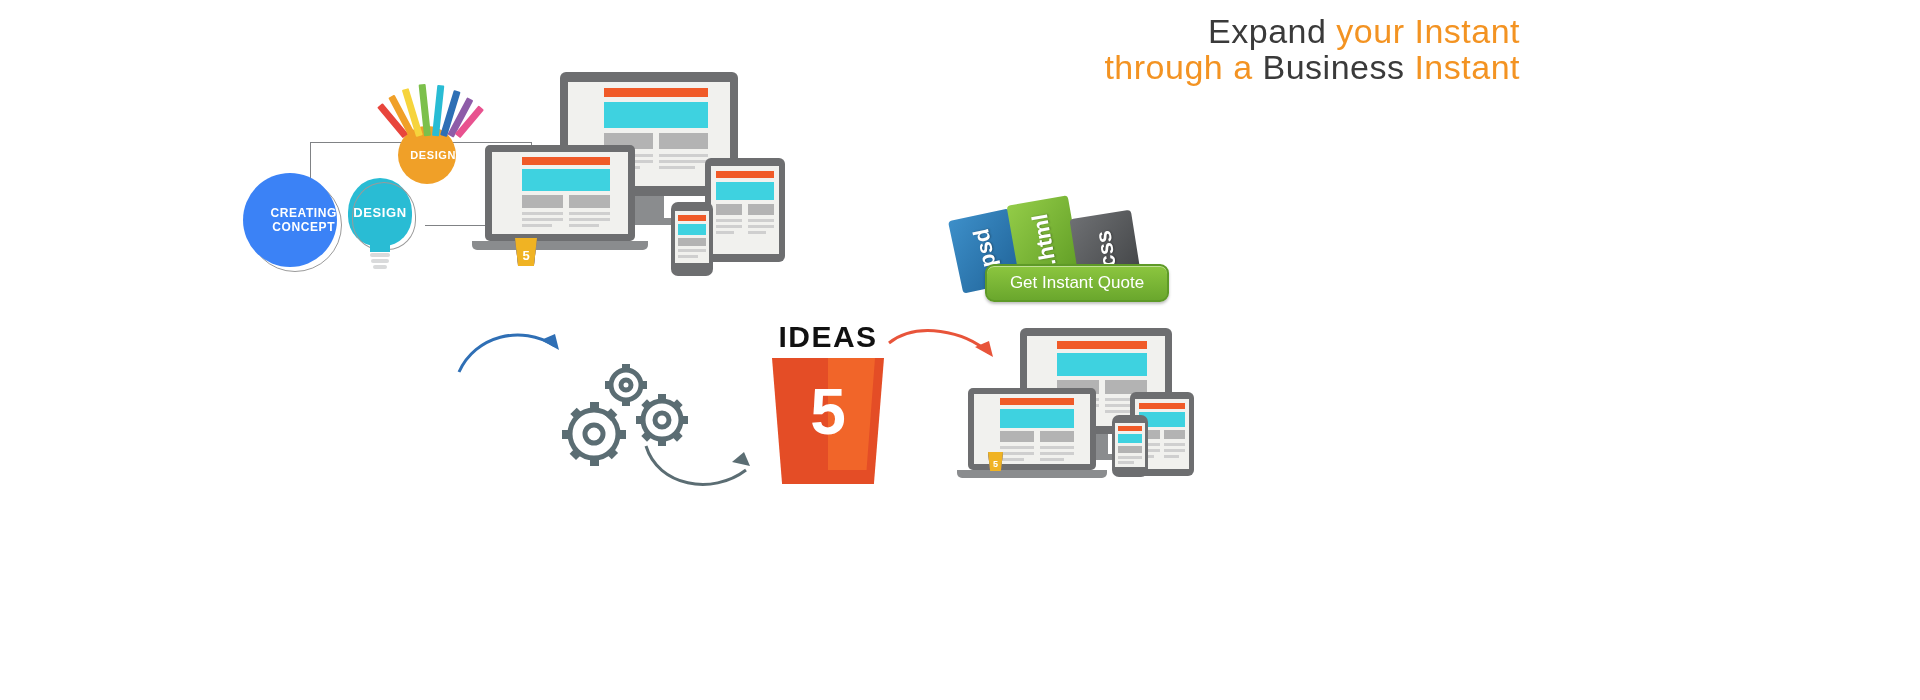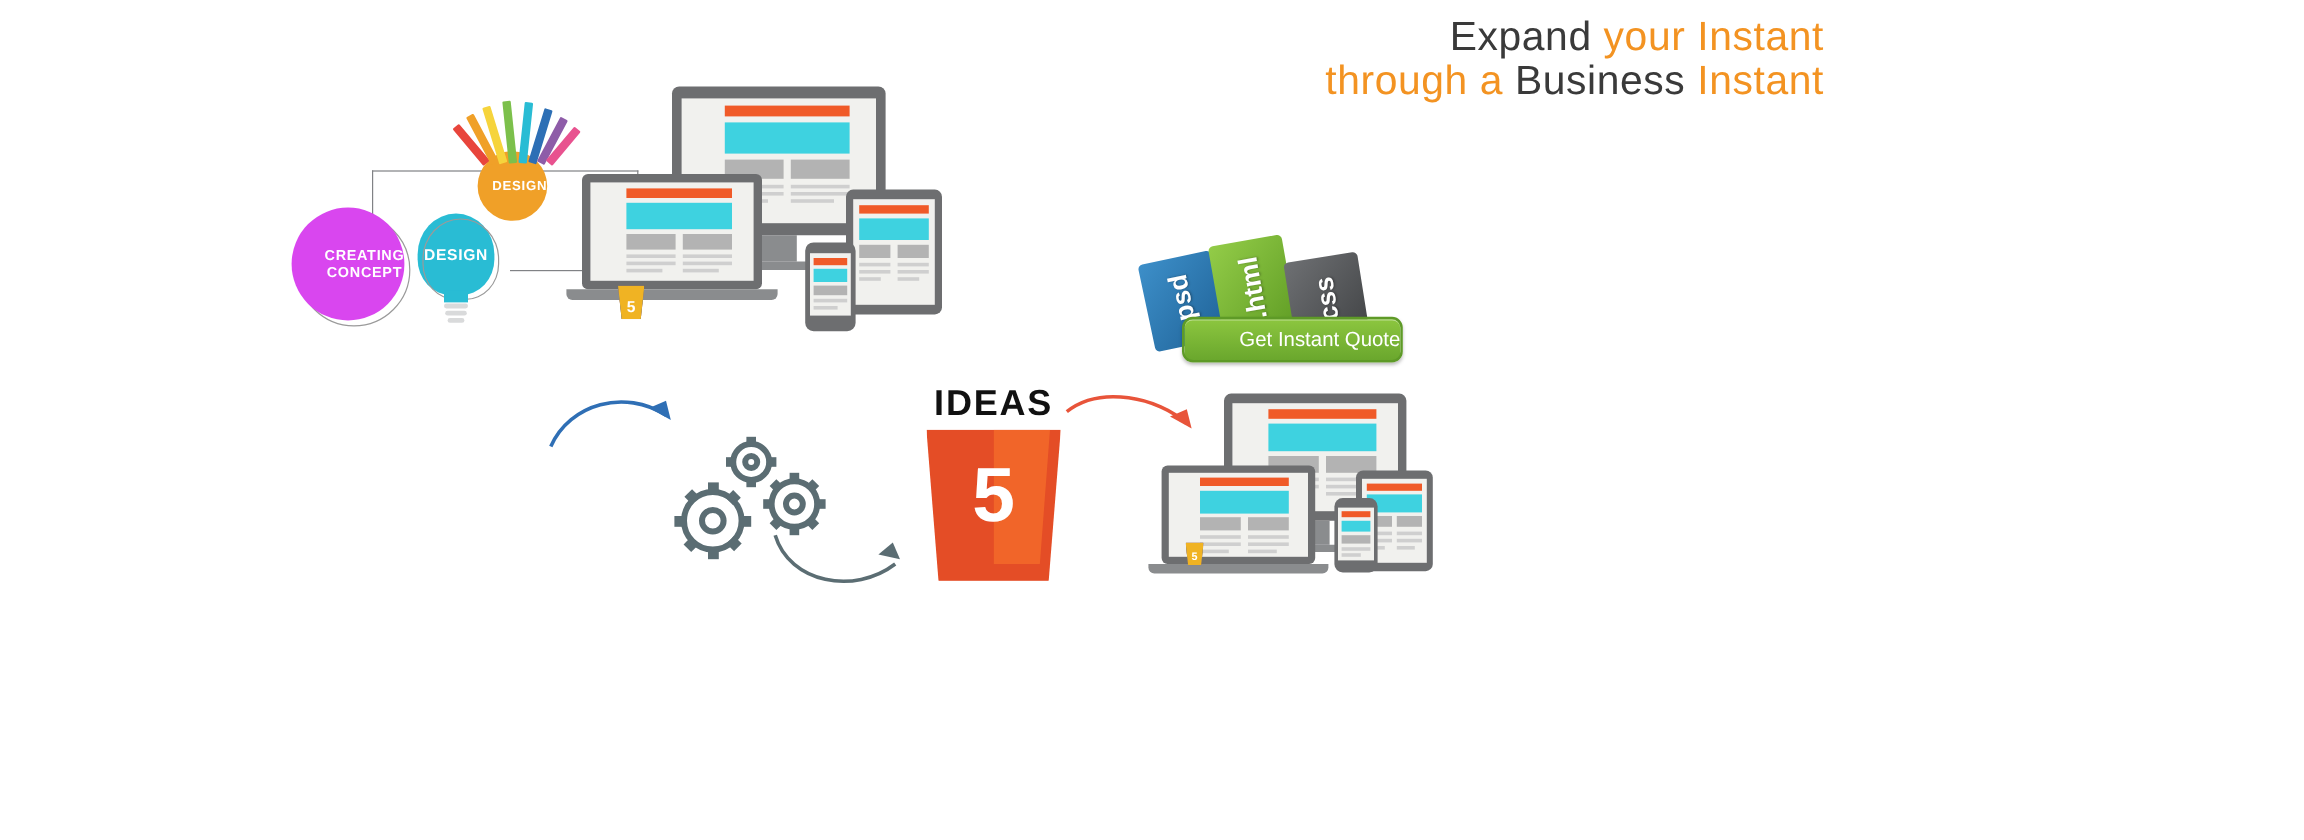--- a/index.html
+++ b/index.html
@@ -34,21 +34,21 @@
 
   
   .tab-body{width:80px;height:104px;background:#6d6e70;border-radius:6px;}
   
   .ph-body{width:42px;height:74px;background:#6d6e70;border-radius:7px;}
 
   
   .circ{position:absolute;border-radius:50%;display:flex;align-items:center;justify-content:flex-end;
     color:#fff;text-align:center;font-family:"Liberation Sans Narrow","Liberation Sans",sans-serif;
     font-weight:700;letter-spacing:.6px;text-transform:uppercase;}
-  .c-green{background:#d946ef;}
+  .c-green{background:#3b82f6;}
   .c-orange{background:#f0a028;}
   .ring{position:absolute;border-radius:50%;border:1px solid #9a9a9a;}
 
   .bulb{position:absolute;}
   .bulb-glass{width:64px;height:68px;background:#29bcd4;border-radius:50% 50% 44% 44%;
     display:flex;align-items:center;justify-content:center;color:#fff;font-weight:700;
     font-family:"Liberation Sans Narrow","Liberation Sans",sans-serif;font-size:13px;letter-spacing:.6px;}
   .bulb-neck{position:absolute;left:22px;top:64px;width:20px;height:10px;background:#29bcd4;}
   .scw{position:absolute;background:#d9dadb;border-radius:2px;}
 
@@ -86,21 +86,21 @@
 
   
   .arrow{position:absolute;}
 
   
   .cardstack{position:absolute;}
   .fcard{position:absolute;border-radius:4px;color:#fff;font-weight:700;
          display:flex;align-items:center;justify-content:center;}
   .fcard span{transform:rotate(-90deg);white-space:nowrap;text-shadow:0 1px 2px rgba(0,0,0,.35);}
   .quote-btn{position:absolute;border-radius:9px;color:#fff;font-size:17px;
-    display:flex;align-items:center;justify-content:flex-end;
+    display:flex;align-items:center;justify-content:center;
     background:linear-gradient(#8cc63f,#6aa72d);border:2px solid #5e9a27;
     box-shadow:inset 0 1px 0 rgba(255,255,255,.45),0 2px 3px rgba(0,0,0,.25);cursor:pointer;}
 </style>
 </head>
 <body>
 
 <div class="stage">
 
   <div class="headline">
     <span class="hl-line">

